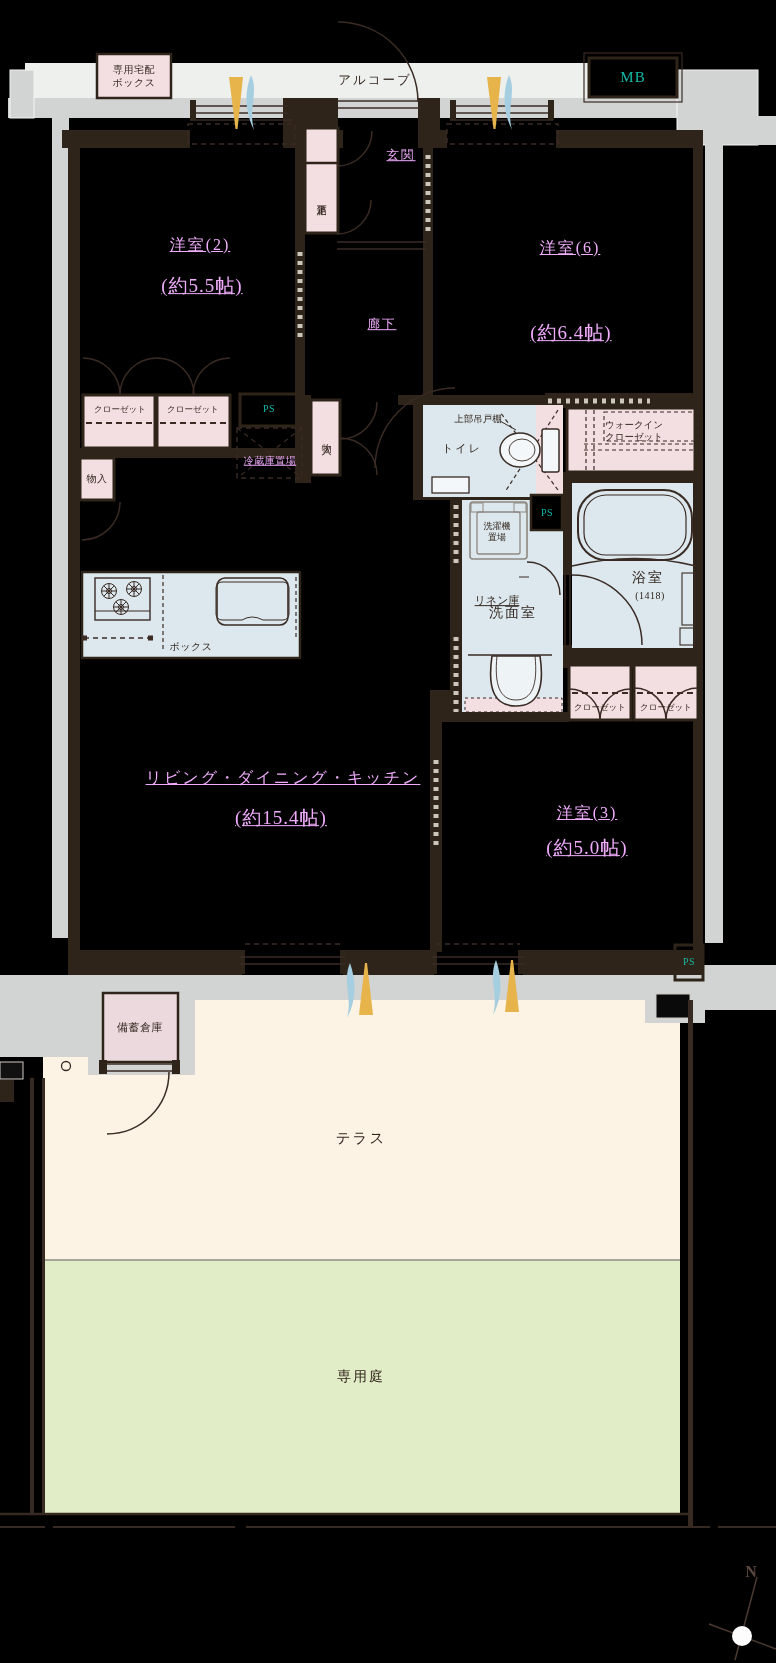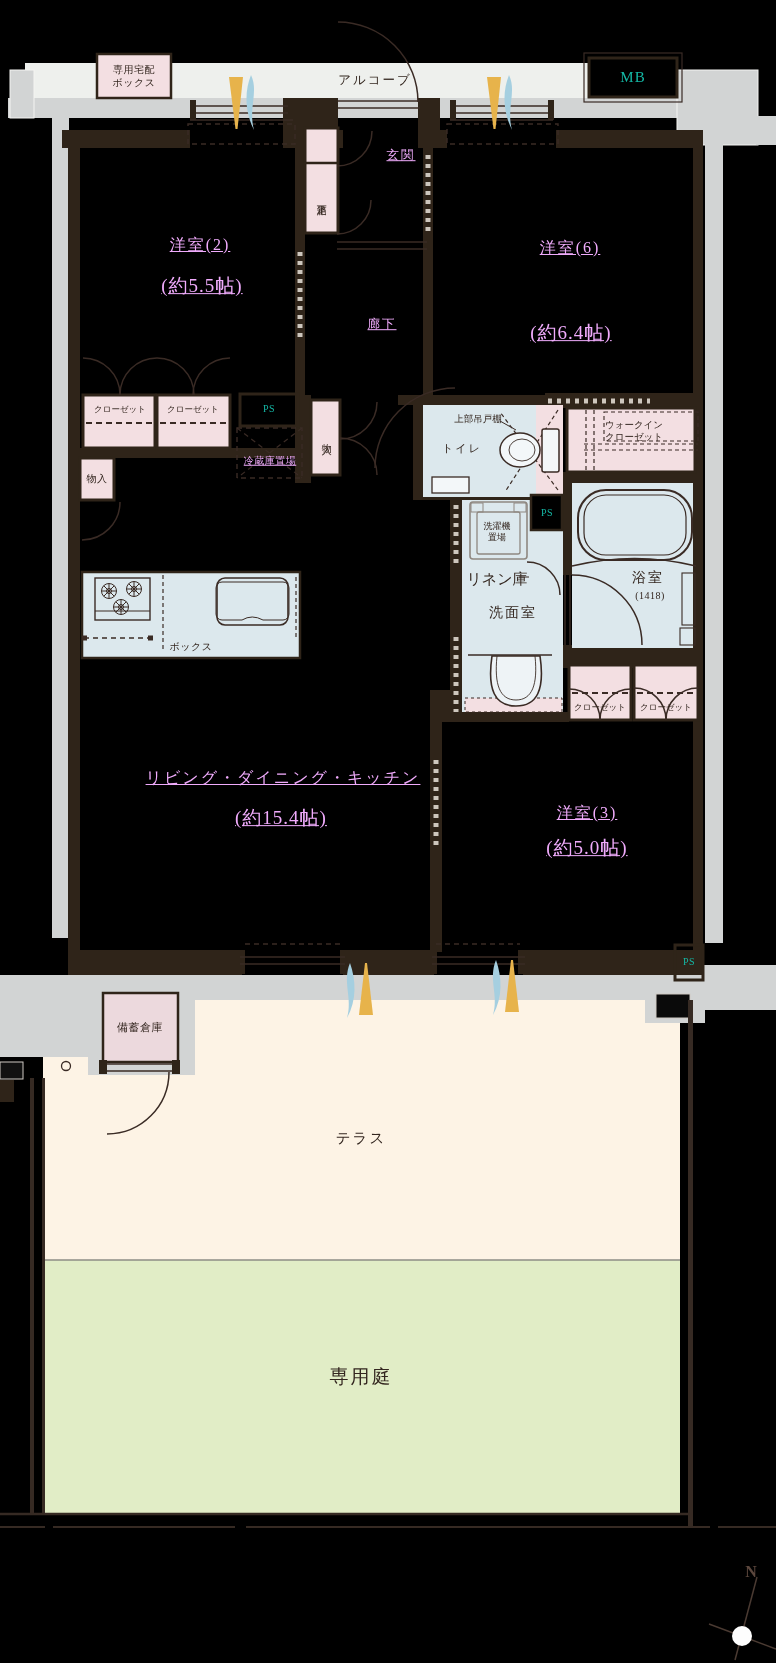--- a/index.html
+++ b/index.html
@@ -294,29 +294,29 @@
   <span class="lbl xs" style="left:193px;top:409px;">クローゼット</span>
   <span class="lbl sm dim" style="left:269px;top:409px;">PS</span>
   <span class="lbl sm on-black" style="left:270px;top:461px;">冷蔵庫置場</span>
   <span class="lbl sm" style="left:97px;top:479px;">物入</span>
   <span class="lbl sm vert" style="left:326px;top:437px;">物入</span>
   <span class="lbl xs" style="left:478px;top:420px;font-size:9.5px;">上部吊戸棚</span>
   <span class="lbl" style="left:462px;top:449px;font-size:11px;letter-spacing:2px;">トイレ</span>
   <span class="lbl xs" style="left:634px;top:432px;font-size:9.5px;"><span>ウォークイン</span><br><span>クローゼット</span></span>
   <span class="lbl sm dim" style="left:547px;top:513px;">PS</span>
   <span class="lbl xs" style="left:497px;top:532px;font-size:9px;"><span>洗濯機</span><br><span>置場</span></span>
-  <span class="lbl xs" style="left:497px;top:579px;font-size:15px;">リネン庫</span>
+  <span class="lbl xs" style="left:497px;top:601px;font-size:11px;text-decoration:underline;">リネン庫</span>
   <span class="lbl mid" style="left:513px;top:613px;font-size:14px;">洗面室</span>
   <span class="lbl mid" style="left:648px;top:578px;font-size:14px;">浴室</span>
   <span class="lbl sm" style="left:650px;top:596px;">(1418)</span>
   <span class="lbl sm" style="left:191px;top:647px;">ボックス</span>
   <span class="lbl big on-black" style="left:283px;top:778px;text-align:right;">リビング・ダイニング・キッチン</span>
   <span class="lbl size on-black" style="left:281px;top:818px;">(約15.4帖)</span>
   <span class="lbl big on-black" style="left:587px;top:813px;">洋室(3)</span>
   <span class="lbl size on-black" style="left:587px;top:848px;">(約5.0帖)</span>
   <span class="lbl xs" style="left:600px;top:707px;">クローゼット</span>
   <span class="lbl xs" style="left:666px;top:707px;">クローゼット</span>
   <span class="lbl sm dim" style="left:689px;top:962px;">PS</span>
   <span class="lbl sm" style="left:140px;top:1028px;font-size:11px;">備蓄倉庫</span>
   <span class="lbl" style="left:361px;top:1138px;font-size:14.5px;letter-spacing:2px;">テラス</span>
-  <span class="lbl" style="left:361px;top:1377px;font-size:19px;letter-spacing:2px;">専用庭</span>
+  <span class="lbl" style="left:361px;top:1377px;font-size:14px;letter-spacing:2px;">専用庭</span>
   <span class="lbl n" style="left:751px;top:1572px;">N</span>
 </div>
 
 </body></html>

